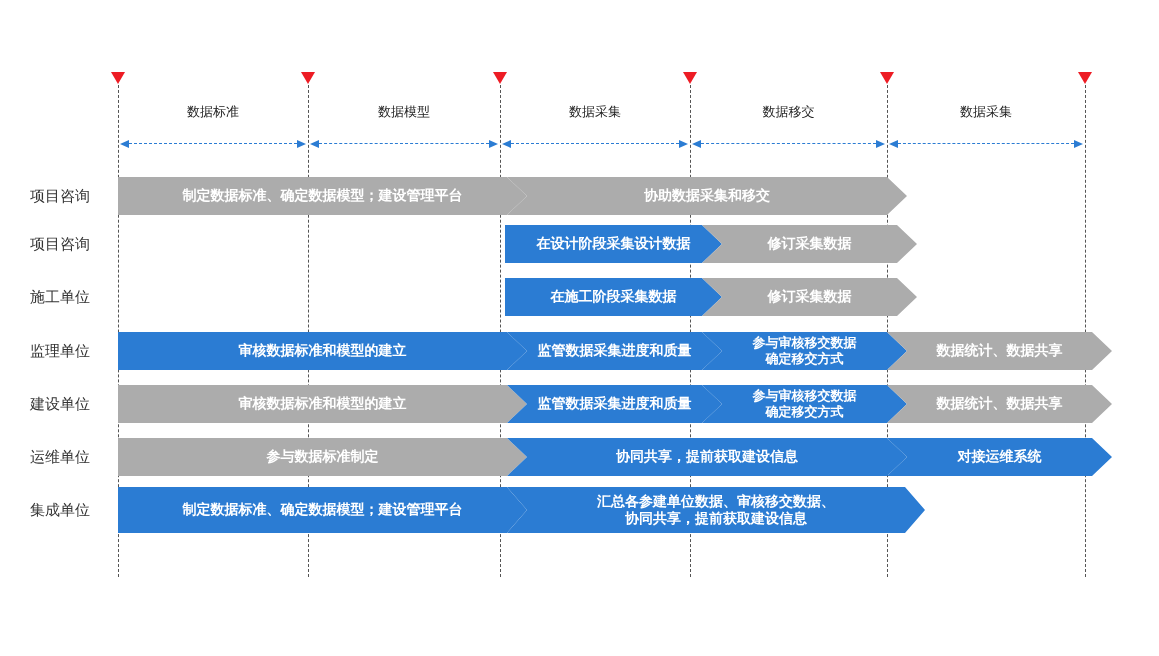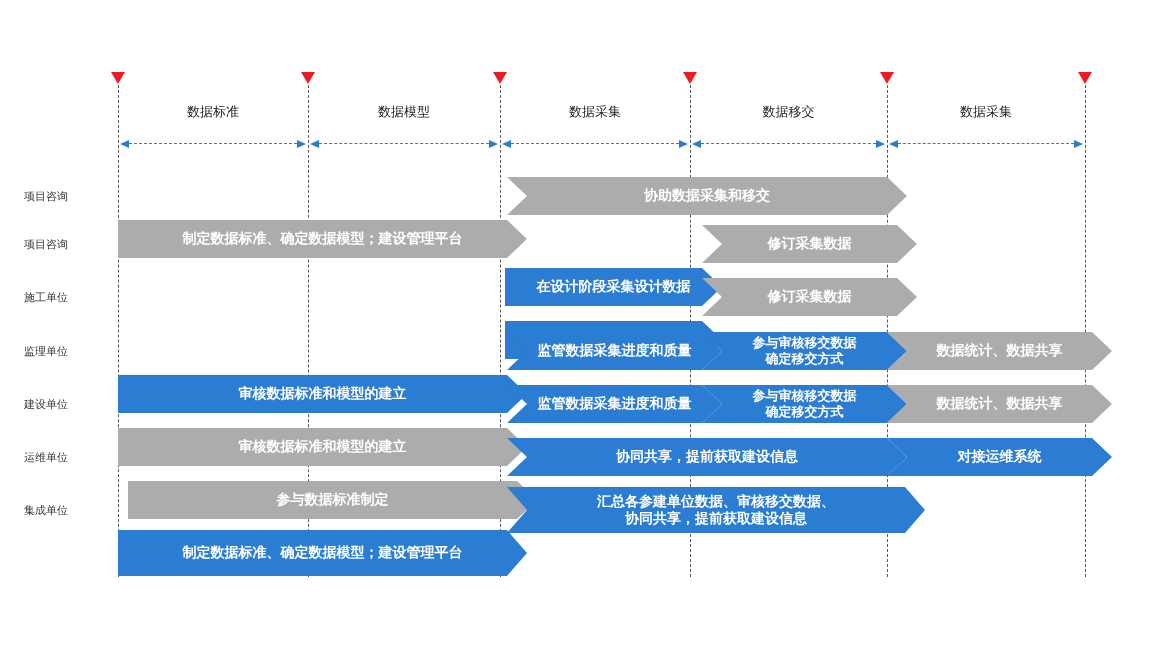--- a/index.html
+++ b/index.html
@@ -24,31 +24,31 @@
   .extent{
     position:absolute;top:139px;height:9px;
     display:flex;align-items:center;
   }
   .extent .ext-line{flex:1;height:0;border-top:1px dashed var(--arrow-blue,#2B7CD3);}
   .ah-l{width:0;height:0;border-top:4px solid transparent;border-bottom:4px solid transparent;
         border-right:9px solid var(--arrow-blue,#2B7CD3);}
   .ah-r{width:0;height:0;border-top:4px solid transparent;border-bottom:4px solid transparent;
         border-left:9px solid var(--arrow-blue,#2B7CD3);}
   .row-label{
-    position:absolute;left:4px;width:84px;
+    position:absolute;left:18px;width:84px;
     display:flex;align-items:center;justify-content:center;
-    font-size:11px;color:#333;
+    font-size:15px;color:#333;
   }
   .bar{
     position:absolute;box-sizing:border-box;
     display:flex;align-items:center;justify-content:center;
     color:#fff;font-size:14px;font-weight:bold;text-align:center;
     padding:0 22px;white-space:pre-line;line-height:1.25;
   }
-  .bar.flat{clip-path:polygon(0 0,calc(100% - 20px) 0,100% 50%,calc(100% - 20px) 100%,0 100%);margin-top:43px;}
+  .bar.flat{clip-path:polygon(0 0,calc(100% - 20px) 0,100% 50%,calc(100% - 20px) 100%,0 100%);}
   .bar.notch{clip-path:polygon(0 0,calc(100% - 20px) 0,100% 50%,calc(100% - 20px) 100%,0 100%,20px 50%);text-align:center;}
   .bar.blue{background:var(--bar-blue,#2B7CD3);}
   .bar.gray{background:var(--bar-gray,#ACACAC);}
 </style>
 </head>
 <body>
 
 <div class="canvas">
 
   <div class="vline" style="left:118px"></div>
@@ -147,21 +147,21 @@
     <span>监管数据采集进度和质量</span>
   </div>
   <div class="bar notch blue" style="left:702px;top:385px;width:205px;height:38px;font-size:13px">
     <span>参与审核移交数据
 确定移交方式</span>
   </div>
   <div class="bar notch gray" style="left:887px;top:385px;width:225px;height:38px">
     <span>数据统计、数据共享</span>
   </div>
 
-  <div class="bar flat gray" style="left:128px;top:438px;width:409px;height:38px">
+  <div class="bar flat gray" style="left:118px;top:438px;width:409px;height:38px">
     <span>参与数据标准制定</span>
   </div>
   <div class="bar notch blue" style="left:507px;top:438px;width:400px;height:38px">
     <span>协同共享，提前获取建设信息</span>
   </div>
   <div class="bar notch blue" style="left:887px;top:438px;width:225px;height:38px">
     <span>对接运维系统</span>
   </div>
 
   <div class="bar flat blue" style="left:118px;top:487px;width:409px;height:46px">

